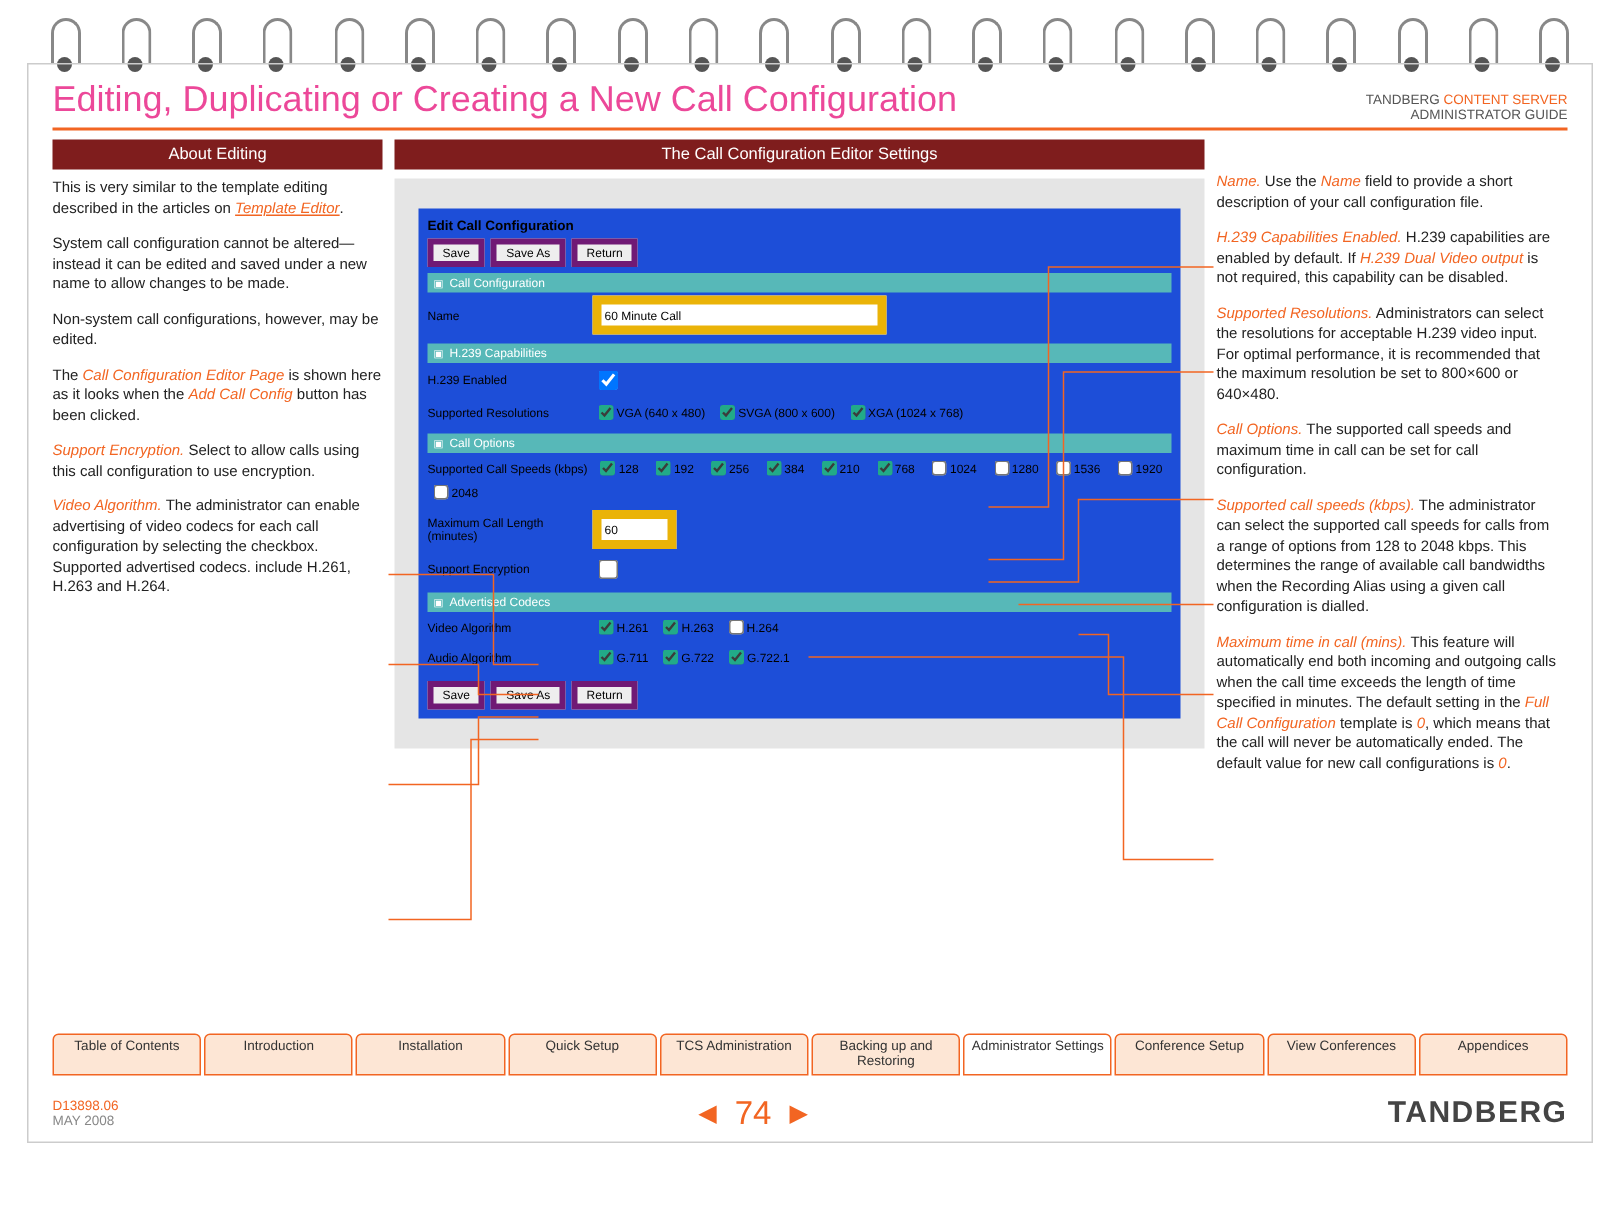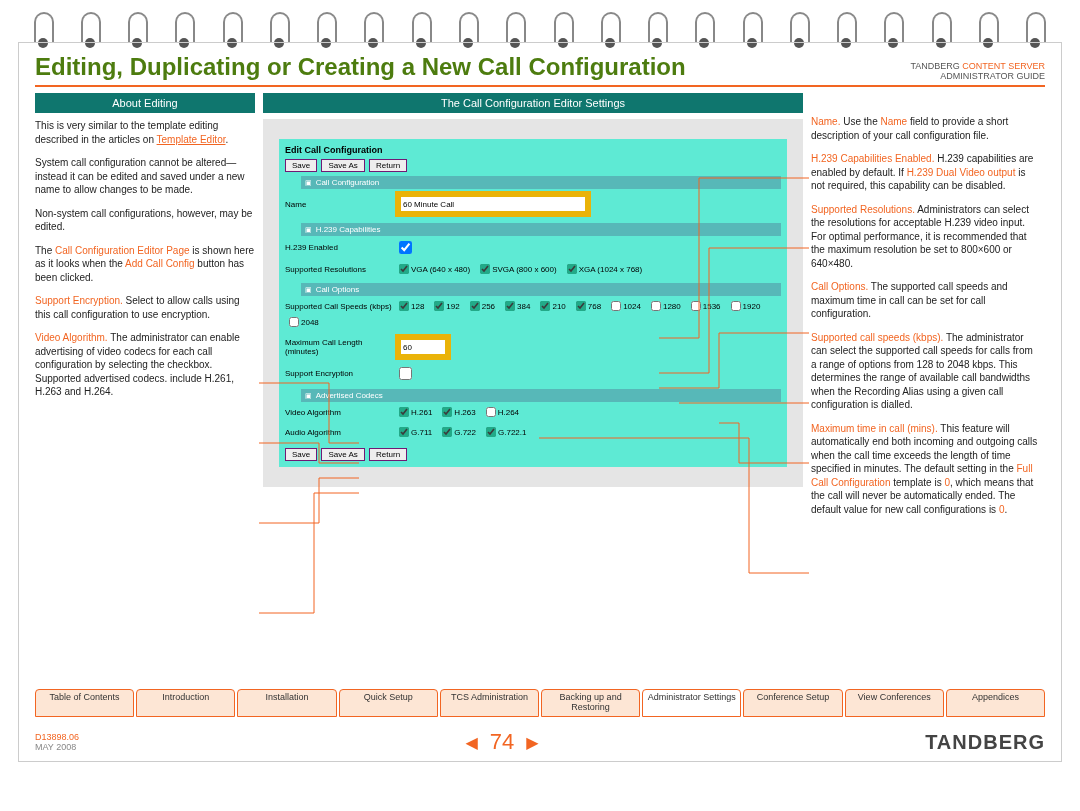--- a/index.html
+++ b/index.html
@@ -2,35 +2,35 @@
 <html><head>
 <meta charset="utf-8">
 <style>
 body { margin:0; font-family: Arial, Helvetica, sans-serif; background:#fff; }
 .page { width:1080px; height:811px; position:relative; }
 .binding { height:42px; display:flex; justify-content:space-around; align-items:flex-end; padding:0 20px; }
 .ring { width:16px; height:28px; border:2px solid #888; border-bottom:none; border-radius:10px 10px 0 0; background:#fff; position:relative; }
 .ring::after{ content:""; position:absolute; bottom:-6px; left:2px; width:10px; height:10px; background:#555; border-radius:50%;}
 .content { border:1px solid #ccc; margin:0 18px; padding:10px 16px 6px 16px; height:720px; position:relative; box-sizing:border-box;}
 .hdr { display:flex; justify-content:space-between; align-items:flex-end; border-bottom:2px solid #f26522; padding-bottom:4px; margin-bottom:6px;}
-.title { color:#4d7c0f; font-size:24px; font-weight:700;}
+.title { color:#ec4899; font-size:24px; font-weight:400;}
 .brand { text-align:right; font-size:9px; color:#555;}
 .brand .cs{ color:#f26522;}
 .cols { display:flex; gap:8px;}
-.colhdr { background:#0f766e; color:#fff; font-size:11px; text-align:center; padding:4px 0; margin-bottom:6px;}
+.colhdr { background:#7f1d1d; color:#fff; font-size:11px; text-align:center; padding:4px 0; margin-bottom:6px;}
 .left { width:220px;}
 .mid { width:540px;}
 .right { width:230px;}
 .para { font-size:10px; color:#222; line-height:1.35; margin-bottom:10px;}
-.para .em, .link{ color:#f26522;}
+.para .em, .link{ color:#f26522;font-style:italic;}
 .link{ text-decoration:underline;}
 .screenshot { background:#e5e5e5; padding:20px 16px; font-size:8px;}
-.panel { background:#5eead4; padding:6px;}
-.btnrow button{ font-size:8px; padding:1px 6px; margin-right:2px; border:1px solid #701a75; background:#eee;}
-.sect { background:#57b8b8; color:#fff; font-size:8px; padding:2px 4px; margin-top:4px; display:flex; align-items:center;margin-left:16px;}
+.panel { background:#1d4ed8; padding:6px;}
+.btnrow button{ font-size:8px; padding:1px 6px; margin-right:2px; border:4px solid #701a75; background:#eee;}
+.sect { background:#57b8b8; color:#fff; font-size:8px; padding:2px 4px; margin-top:4px; display:flex; align-items:center;}
 .sect::before{content:"▣"; margin-right:4px; font-size:7px;}
 .row{ display:flex; align-items:center; padding:2px 0; font-size:8px;}
 .row .lbl{ width:110px;}
 .row input[type=text]{ font-size:8px; height:12px; border:6px solid #eab308;}
 .chk{ display:inline-flex; align-items:center; margin-right:6px; font-size:8px;}
 .chk input{ width:10px; height:10px; margin-right:2px; accent-color:#2a8;}
 .tabs { position:absolute; bottom:44px; left:16px; right:16px; display:flex; gap:2px;}
 .tab { flex:1; background:#fde6d5; border:1px solid #f26522; border-radius:4px 4px 0 0; font-size:9px; text-align:center; padding:3px 2px; color:#333; line-height:1.1;}
 .tab.active{ background:#fff;}
 .footer{ position:absolute; bottom:6px; left:16px; right:16px; display:flex; justify-content:space-between; align-items:center;margin-top:40px;}
@@ -119,21 +119,21 @@
               <span class="chk">
                   <input type="checkbox" checked="" style="">
                   <span>SVGA (800 x 600)</span>
                 </span>
               <span class="chk">
                   <input type="checkbox" checked="" style="">
                   <span>XGA (1024 x 768)</span>
                 </span>
             </div>
             <div class="sect">Call Options</div>
-            <div class="row" style="flex-wrap:wrap;">
+            <div class="row" style="flex-wrap:wrap;justify-content:space-between;">
                 <span class="lbl">Supported Call Speeds (kbps)</span>
               <span class="chk">
                   <input type="checkbox" checked="" style="">
                   <span>128</span>
                 </span>
               <span class="chk">
                   <input type="checkbox" checked="" style="">
                   <span>192</span>
                 </span>
               <span class="chk">

